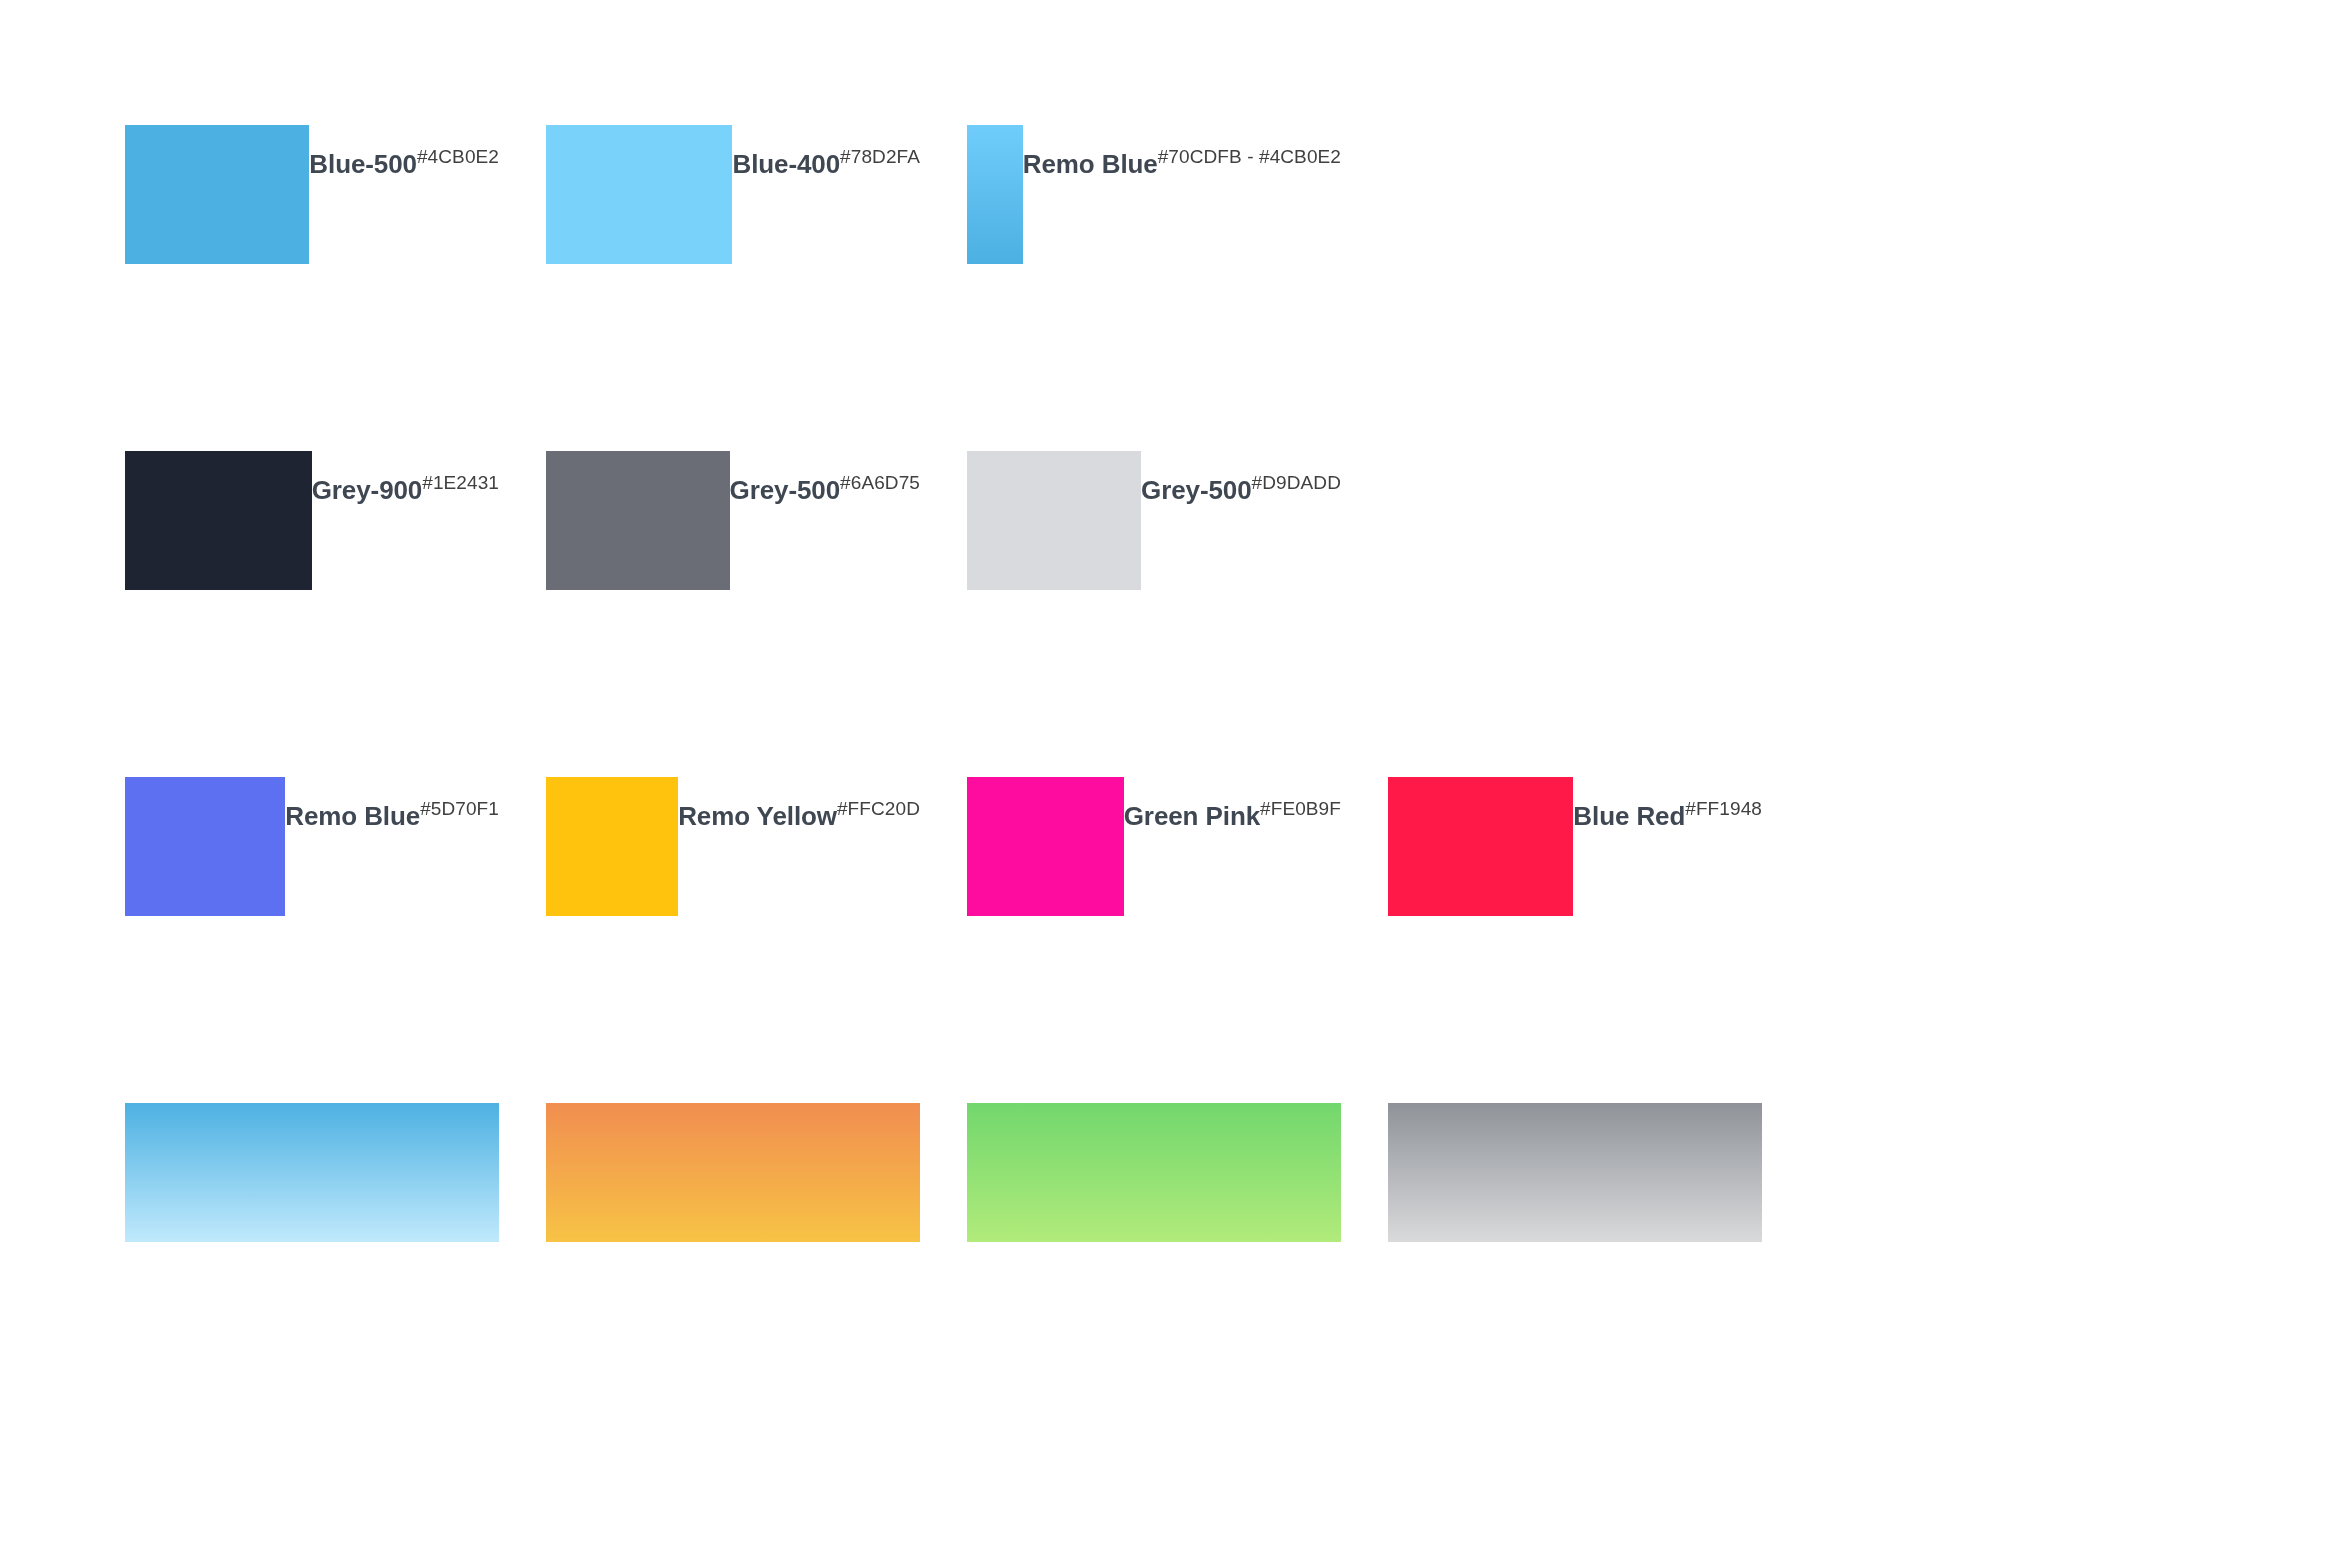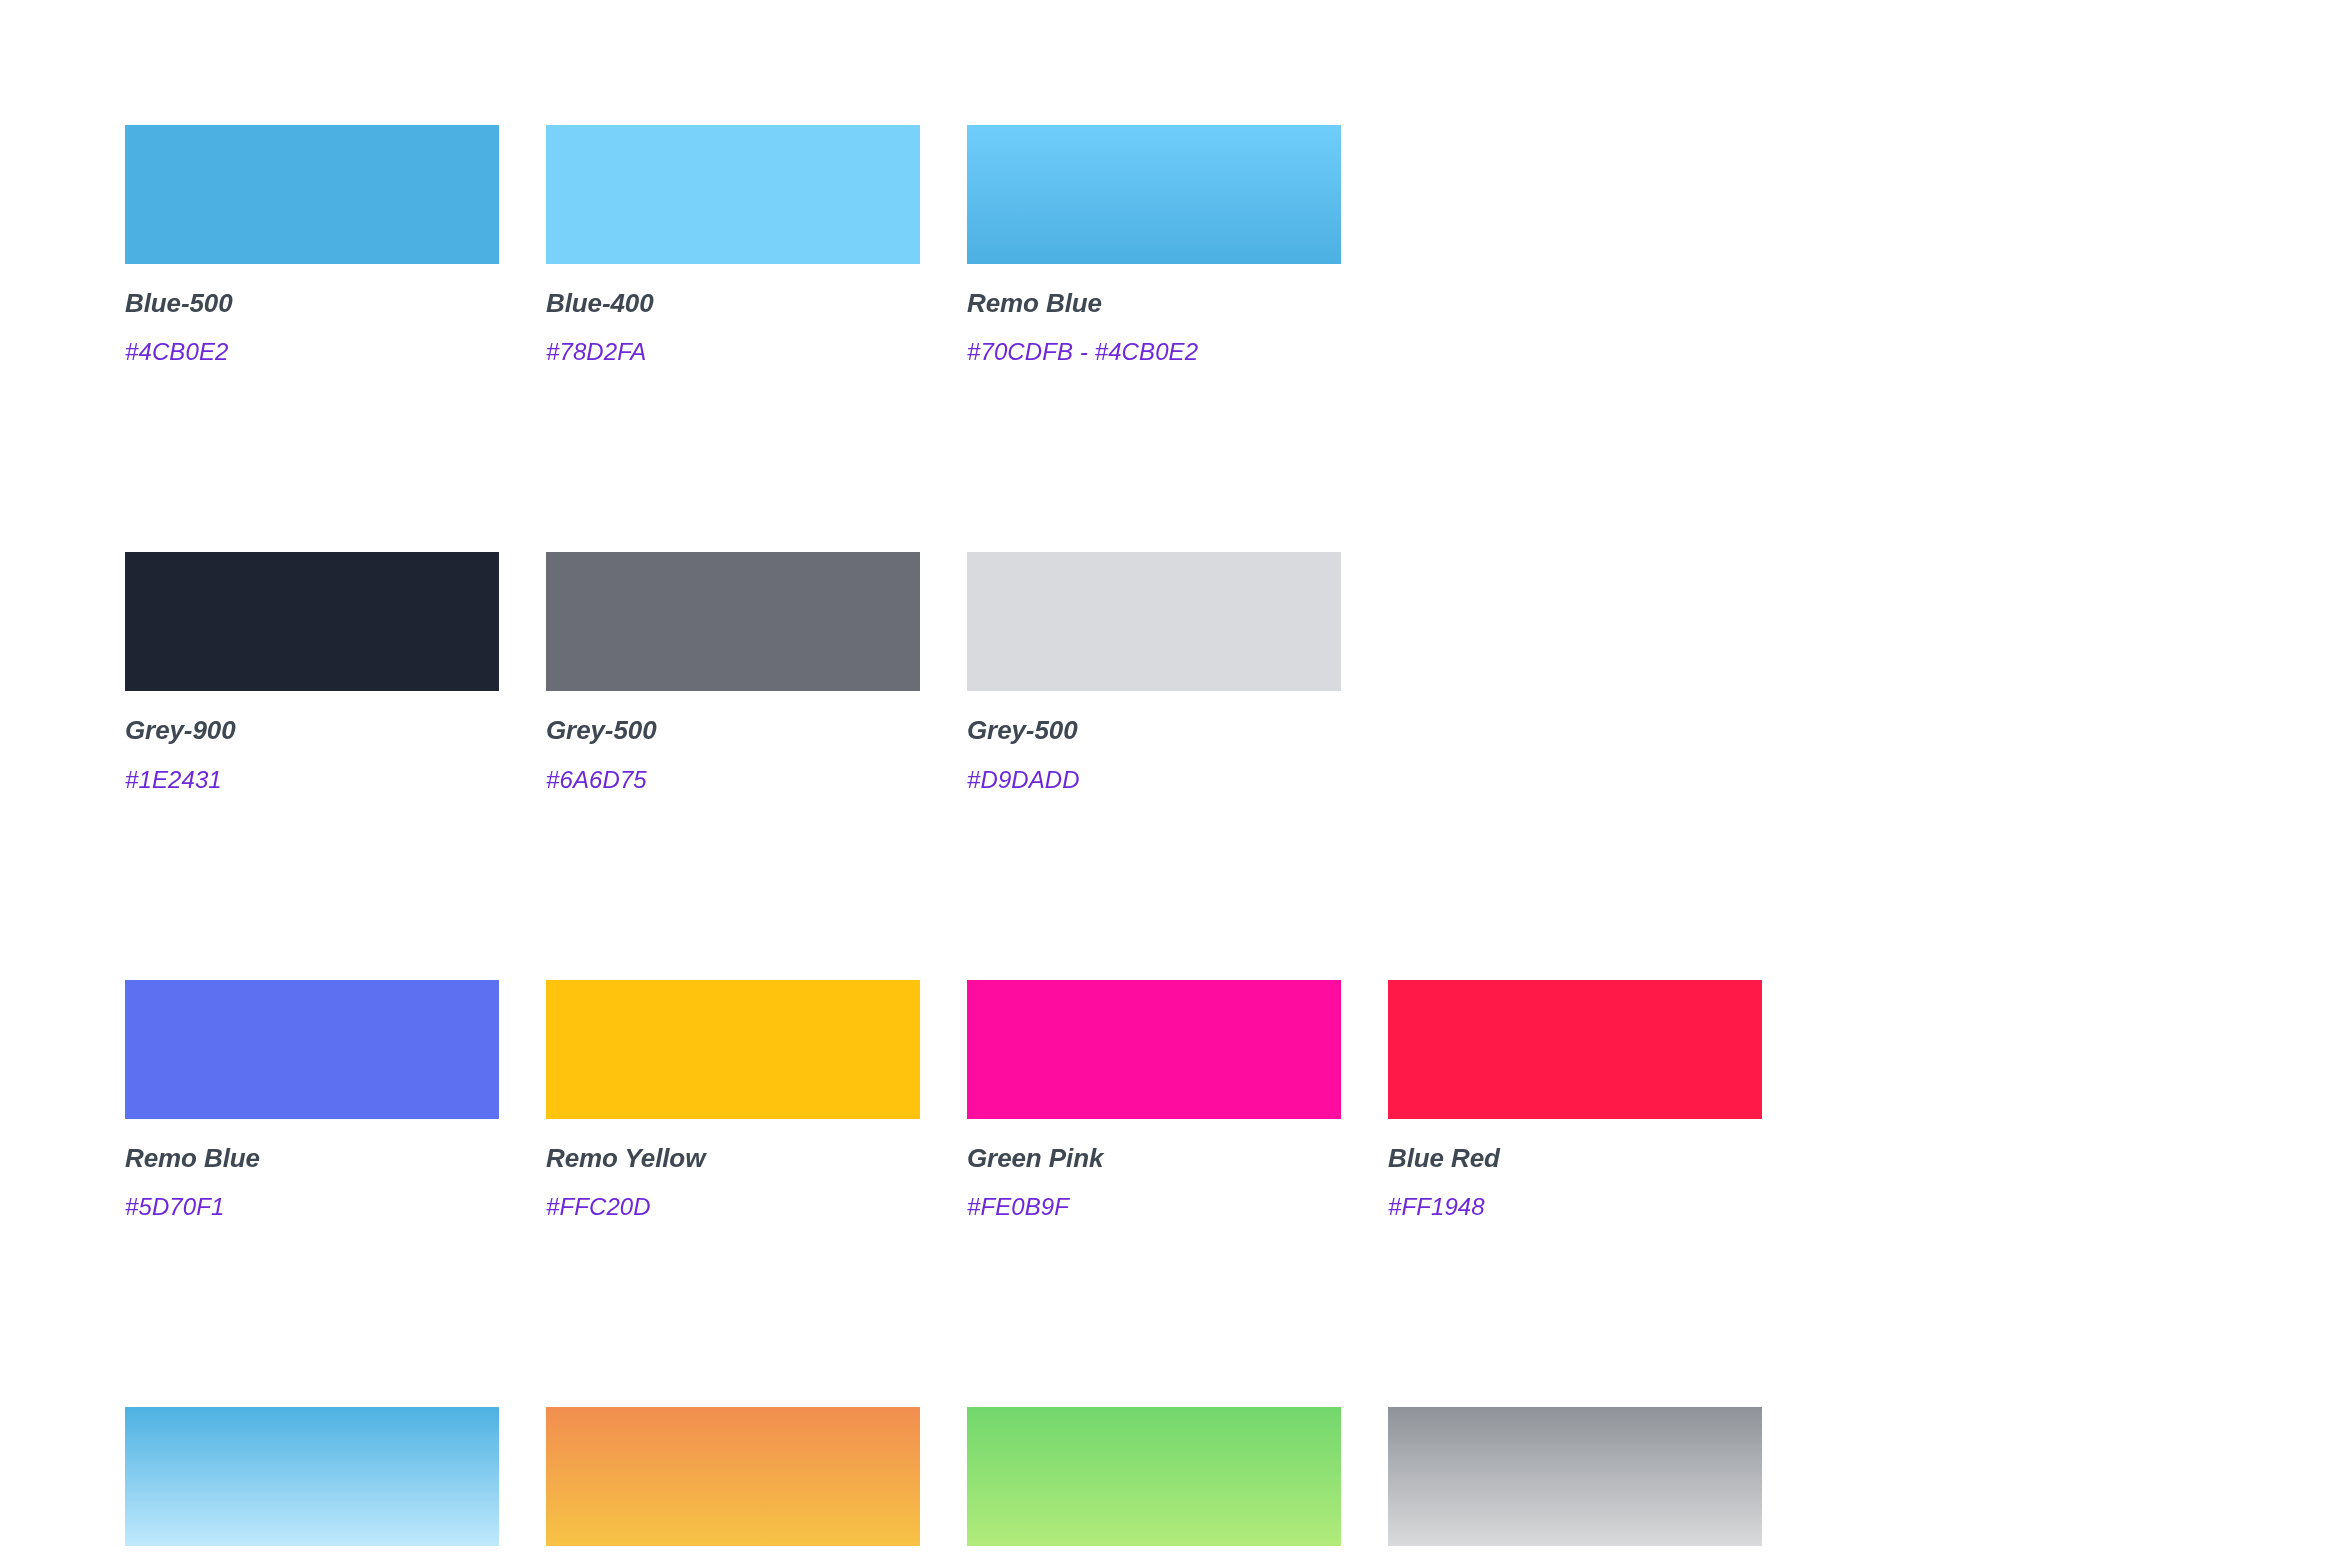--- a/index.html
+++ b/index.html
@@ -36,46 +36,45 @@
 
   .palette-row {
     display: flex;
     flex-direction: row;
     column-gap: 47px;
   }
 
   .swatch-card {
     width: 374px;
     display: flex;
-    flex-direction: column;
-    font-style: italic;
+    flex-direction: row;
   }
 
   .swatch-chip {
     width: 374px;
     height: 139px;
     display: block;
   }
 
   .swatch-name {
     margin-top: 25px;
     font-size: 26px;
     font-weight: bold;
     line-height: 1.1;
     color: #3f4752;
     letter-spacing: -0.1px;
     white-space: pre;
   }
 
   .swatch-hex {
     margin-top: 21.5px;
-    font-size: 24px;
+    font-size: 19px;
     font-weight: normal;
     line-height: 1.1;
-    color: #6d28d9;
+    color: #404040;
     letter-spacing: 0.1px;
     white-space: pre;
   }
 </style>
 </head>
 <body>
 
 <div id="palette-page">
   <div class="palette-grid">
       <div class="palette-row">

